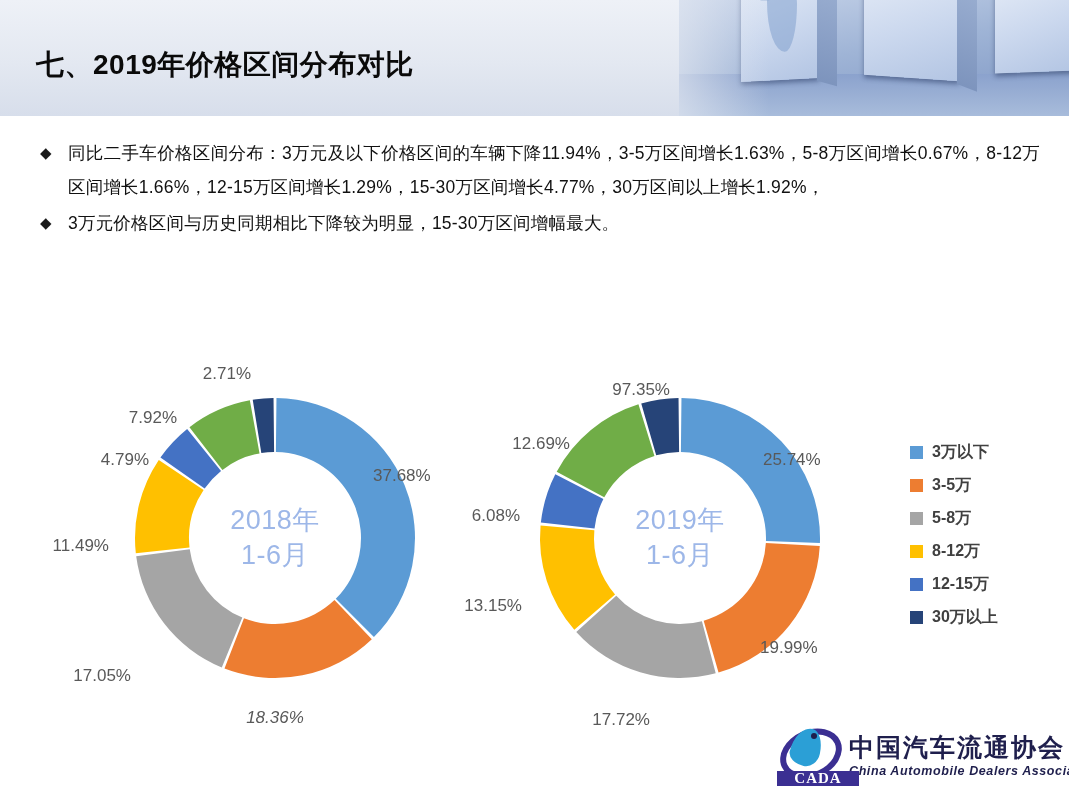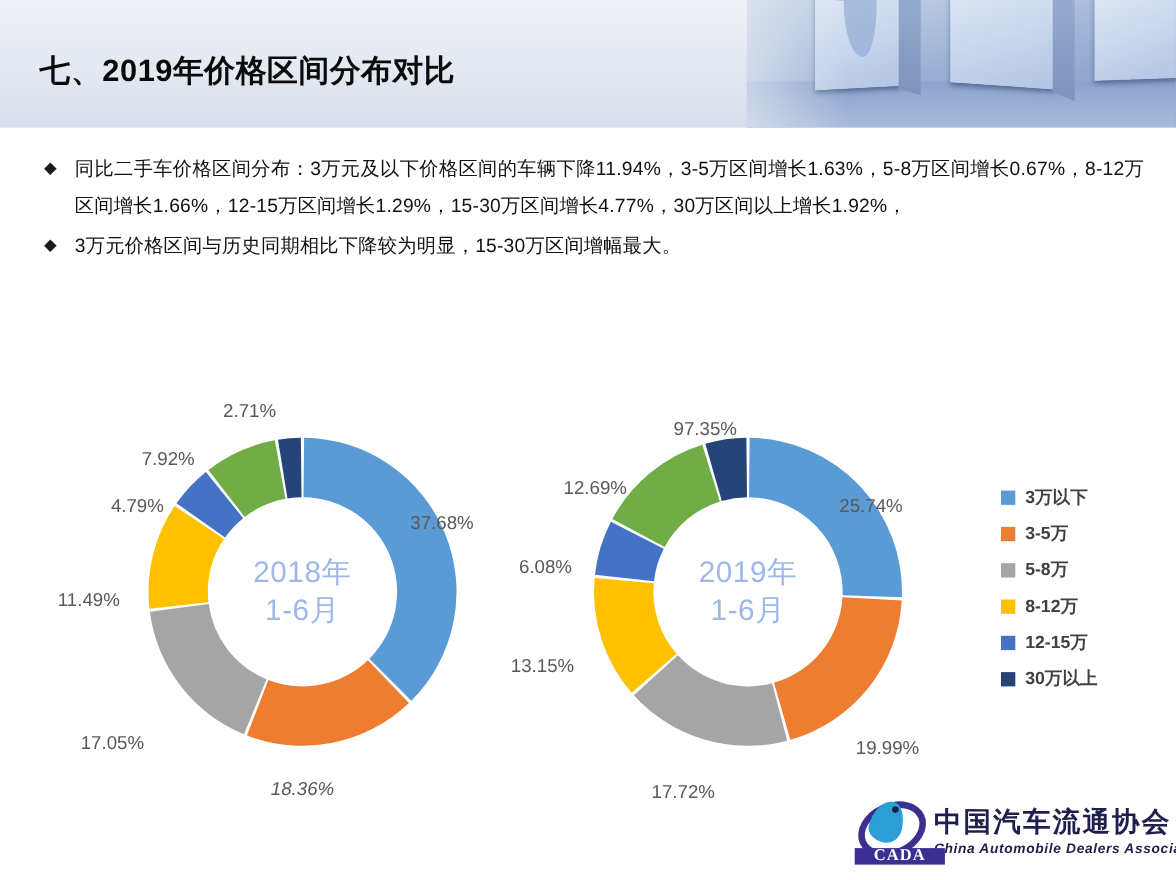--- a/index.html
+++ b/index.html
@@ -310,21 +310,21 @@
       <div class="pct-label" style="top: 126px; left: 373px;">37.68%</div>
       <div class="pct-label" style="top: 368px; left: 275px; transform: translateX(-50%); font-style: italic;">18.36%</div>
       <div class="pct-label" style="top: 326px; left: 131px; transform: translateX(-100%);">17.05%</div>
       <div class="pct-label" style="top: 196px; left: 109px; transform: translateX(-100%);">11.49%</div>
       <div class="pct-label" style="top: 110px; left: 149px; transform: translateX(-100%);">4.79%</div>
       <div class="pct-label" style="top: 68px; left: 177px; transform: translateX(-100%);">7.92%</div>
       <div class="pct-label" style="top: 24px; left: 251px; transform: translateX(-100%);">2.71%</div>
     </div>
   <div id="pct-labels-1">
       <div class="pct-label" style="top: 110px; left: 735px; margin-left: 28px;">25.74%</div>
-      <div class="pct-label" style="top: 298px; left: 778px; margin-top: 32px;">19.99%</div>
+      <div class="pct-label" style="top: 298px; left: 760px;">19.99%</div>
       <div class="pct-label" style="top: 370px; left: 650px; transform: translateX(-100%);">17.72%</div>
       <div class="pct-label" style="top: 256px; left: 522px; transform: translateX(-100%);">13.15%</div>
       <div class="pct-label" style="top: 166px; left: 520px; transform: translateX(-100%);">6.08%</div>
       <div class="pct-label" style="top: 94px; left: 570px; transform: translateX(-100%);">12.69%</div>
       <div class="pct-label" style="top: 40px; left: 670px; transform: translateX(-100%);">97.35%</div>
     </div>
 </div>
 
 <div class="legend" id="legend">
     <div class="legend-item">

